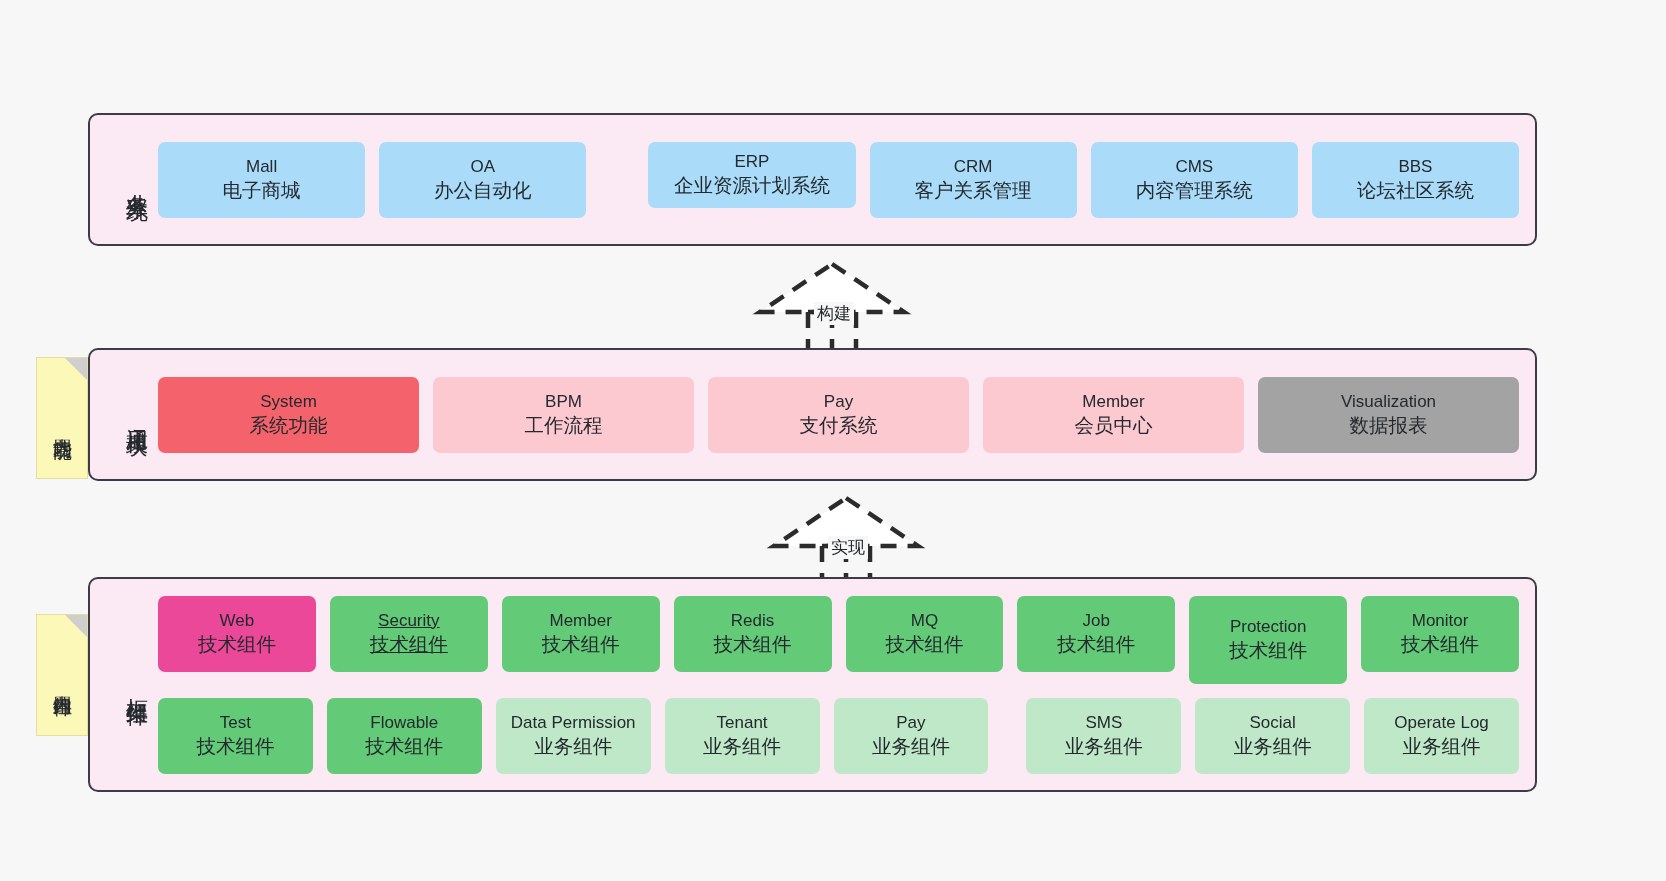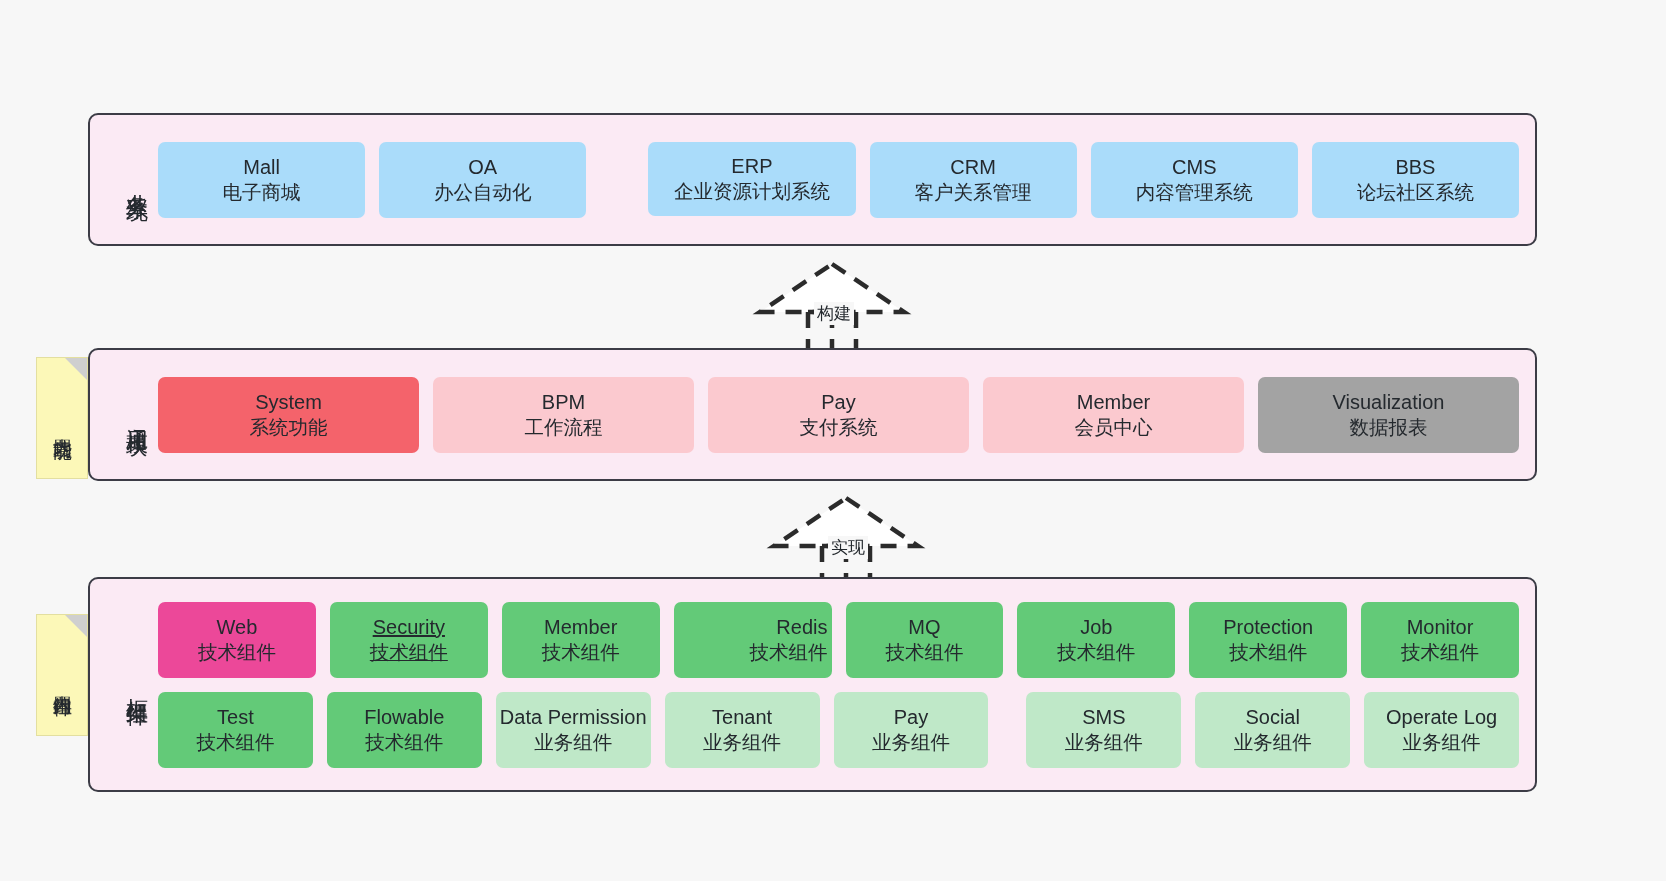--- a/index.html
+++ b/index.html
@@ -46,21 +46,21 @@
     display: flex;
     flex-direction: column;
     align-items: center;
     justify-content: center;
     text-align: center;
     color: #24292e;
     font-size: 19px;
     line-height: 1.30;
     padding: 6px 4px;
   }
-  .card .c-en { font-size: 20px; }
+  .card .c-en { font-size: 17px; }
   .card .c-cn { font-size: 19.5px; }
 
   
   .note {
     position: absolute;
     background: #fcf8b8;
     border: 1px solid #e3dfa0;
     display: flex;
     align-items: center;
     justify-content: center;
@@ -103,21 +103,21 @@
     <div class="cards">
       <div class="card-row">
         <div class="card" style="height:76px;background:#aadcfa;">
           <span class="c-en">Mall</span>
           <span class="c-cn">电子商城</span>
         </div>
         <div class="card" style="height:76px;background:#aadcfa;">
           <span class="c-en">OA</span>
           <span class="c-cn">办公自动化</span>
         </div>
-        <div class="card" style="height:74px;background:#aadcfa;margin-left:48px;">
+        <div class="card" style="height:66px;background:#aadcfa;margin-left:48px;">
           <span class="c-en">ERP</span>
           <span class="c-cn">企业资源计划系统</span>
         </div>
         <div class="card" style="height:76px;background:#aadcfa;">
           <span class="c-en">CRM</span>
           <span class="c-cn">客户关系管理</span>
         </div>
         <div class="card" style="height:76px;background:#aadcfa;">
           <span class="c-en">CMS</span>
           <span class="c-cn">内容管理系统</span>
@@ -195,33 +195,33 @@
           <span class="c-cn">技术组件</span>
         </div>
         <div class="card" style="height:76px;background:#63ca78;text-decoration:underline;">
           <span class="c-en">Security</span>
           <span class="c-cn">技术组件</span>
         </div>
         <div class="card" style="height:76px;background:#63ca78;">
           <span class="c-en">Member</span>
           <span class="c-cn">技术组件</span>
         </div>
-        <div class="card" style="height:76px;background:#63ca78;align-items:flex-end;">
+        <div class="card" style="height:76px;background:#63ca78;">
           <span class="c-en">Redis</span>
           <span class="c-cn">技术组件</span>
         </div>
         <div class="card" style="height:76px;background:#63ca78;">
           <span class="c-en">MQ</span>
           <span class="c-cn">技术组件</span>
         </div>
         <div class="card" style="height:76px;background:#63ca78;">
           <span class="c-en">Job</span>
           <span class="c-cn">技术组件</span>
         </div>
-        <div class="card" style="height:76px;background:#63ca78;">
+        <div class="card" style="height:88px;background:#63ca78;">
           <span class="c-en">Protection</span>
           <span class="c-cn">技术组件</span>
         </div>
         <div class="card" style="height:76px;background:#63ca78;">
           <span class="c-en">Monitor</span>
           <span class="c-cn">技术组件</span>
         </div>
       </div>
       <div class="card-row">
         <div class="card" style="height:76px;background:#63ca78;">

